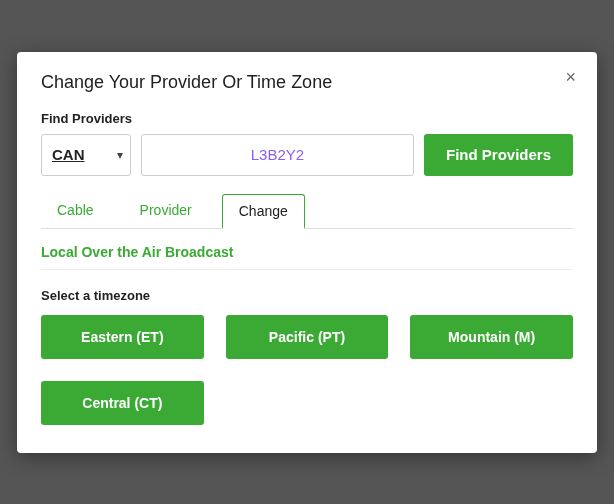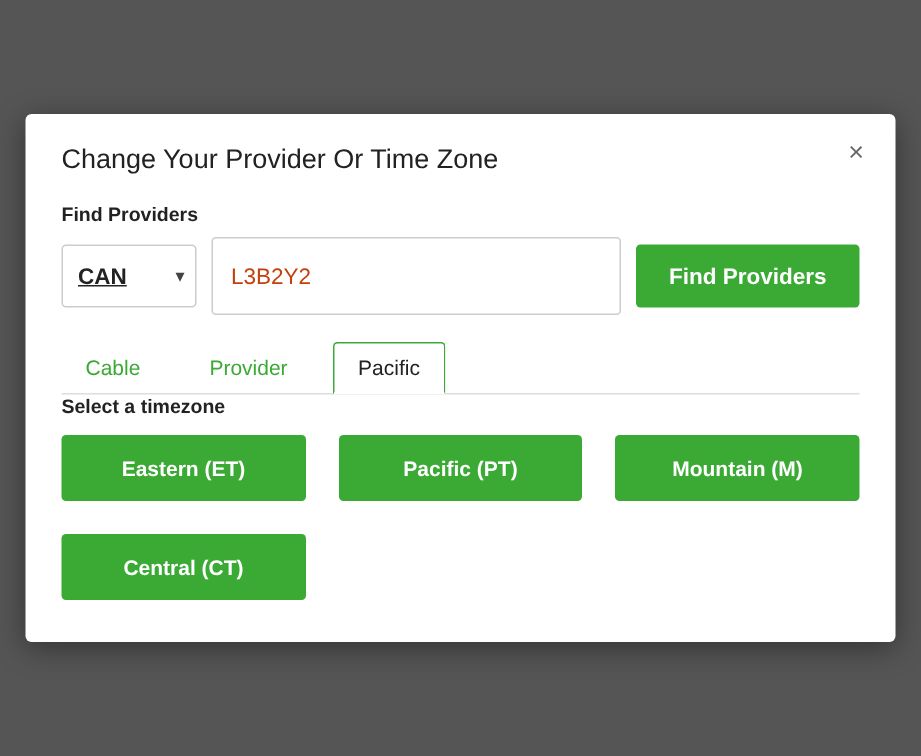--- a/index.html
+++ b/index.html
@@ -100,24 +100,25 @@
       pointer-events: none;
       font-size: 12px;
       color: #444;
     }
 
     .zip-input {
       border: 1px solid #ccc;
       border-radius: 3px;
       padding: 8px 12px;
       font-size: 15px;
-      color: #c2410c;
-      height: 52px;
+      color: #8b5cf6;
+      height: 42px;
       flex: 1;
       outline: none;
+      text-align: center;
     }
 
     .find-btn {
       background: #3aaa35;
       color: #fff;
       border: none;
       border-radius: 3px;
       padding: 0 22px;
       font-size: 15px;
       font-weight: bold;
@@ -218,23 +219,26 @@
         </select>
         <span class="select-arrow">▾</span>
       </div>
       <input class="zip-input" type="text" value="L3B2Y2" style="">
       <button class="find-btn">Find Providers</button>
     </div>
 
     <div class="tabs-row">
       <button class="tab">Cable</button>
       <button class="tab">Provider</button>
-      <button class="tab active">Pacific</button>
-    </div>
-
+      <button class="tab active">Change</button>
+    </div>
+
+    <div class="provider-section">
+      <span class="local-broadcast-label">Local Over the Air Broadcast</span>
+    </div>
 
     <div class="timezone-section">
       <div class="timezone-label">Select a timezone</div>
       <div class="timezone-grid">
         <button class="tz-btn">Eastern (ET)</button>
         <button class="tz-btn">Pacific (PT)</button>
         <button class="tz-btn">Mountain (M)</button>
         <button class="tz-btn tz-btn-single">Central (CT)</button>
       </div>
     </div>

